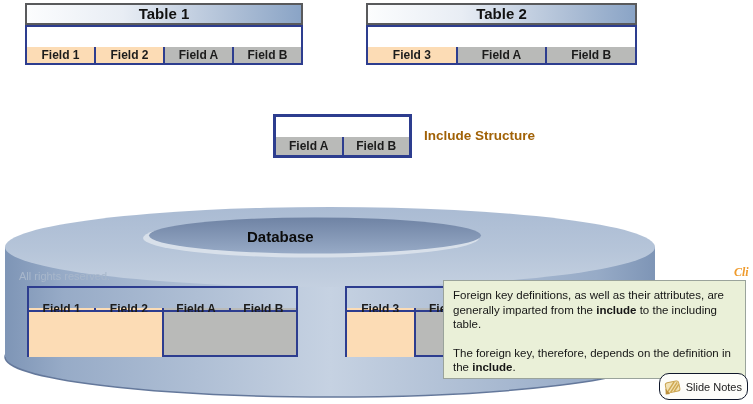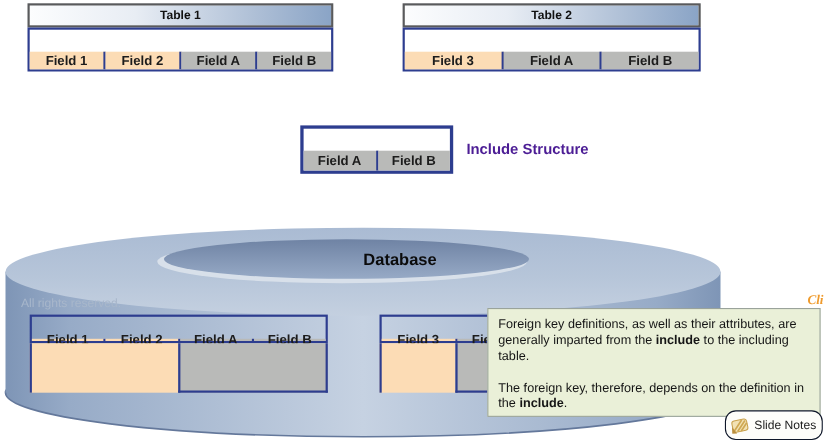--- a/index.html
+++ b/index.html
@@ -5,41 +5,41 @@
   html,body{margin:0;padding:0;background:#fff;}
   #stage{
     position:relative;width:753px;height:404px;background:#fff;overflow:hidden;
     font-family:"Liberation Sans",sans-serif;color:#1a1a1a;
   }
   
   .ttable{position:absolute;}
   .thead{
     height:22px;box-sizing:border-box;border:2px solid #595a5c;
     background:linear-gradient(90deg,#fcfdfe 0%,#e8edf4 35%,#aebfd6 75%,#8aa4c6 100%);
-    font-weight:bold;font-size:11px;text-align:center;line-height:18px;color:#111;
+    font-weight:bold;font-size:15px;text-align:center;line-height:18px;color:#111;
   }
   .trow{display:flex;height:40px;box-sizing:border-box;border:2px solid #2d3d8f;}
   .cell{
     flex:1;display:flex;align-items:center;justify-content:center;
     border-right:2px solid #2d3d8f;font-weight:bold;font-size:12px;color:#1c1c1c;margin-top:20px;
   }
   .cell:last-child{border-right:none;}
   .peach{background:#fcdcb5;}
   .gray{background:#b9bab8;}
   
   .inc{
     position:absolute;left:273px;top:114px;width:139px;height:44px;
     box-sizing:border-box;border:3px solid #2d3d8f;display:flex;
   }
   .inc .cell{font-size:12px;}
-  .inc-label{position:absolute;left:424px;top:128px;font-weight:bold;font-size:13.5px;color:#4c1d95;}
+  .inc-label{position:absolute;left:424px;top:128px;font-weight:bold;font-size:13.5px;color:#a16207;}
   
   #cyl{position:absolute;left:0;top:0;}
   .db-label{
-    position:absolute;left:247px;top:228px;width:150px;text-align:right;
+    position:absolute;left:247px;top:228px;width:150px;text-align:left;
     font-weight:bold;font-size:15px;color:#0b0b0b;
   }
   .watermark{position:absolute;left:19px;top:270px;font-size:11px;color:#a8b7cb;}
   
   .bhead{position:absolute;display:flex;height:26px;box-sizing:border-box;border:2px solid #2d3d8f;}
   .bhead .cell{font-size:12px;}
   .bbody-peach{position:absolute;height:45px;background:#fcdcb5;box-sizing:border-box;border-left:2px solid #2d3d8f;}
   .bbody-gray{position:absolute;height:45px;background:#b9bab8;box-sizing:border-box;border:2px solid #2d3d8f;border-top:none;}
   
   .tooltip{

